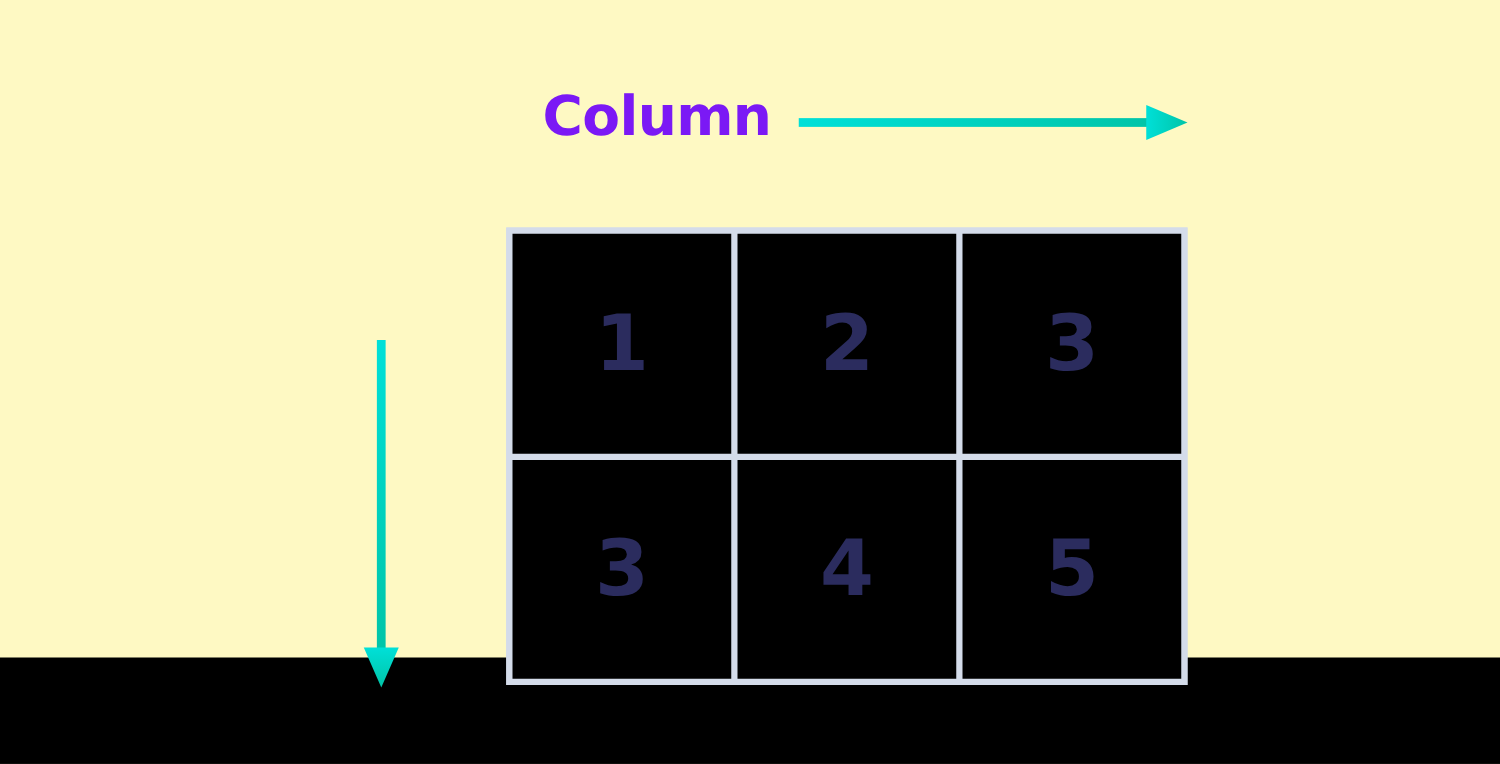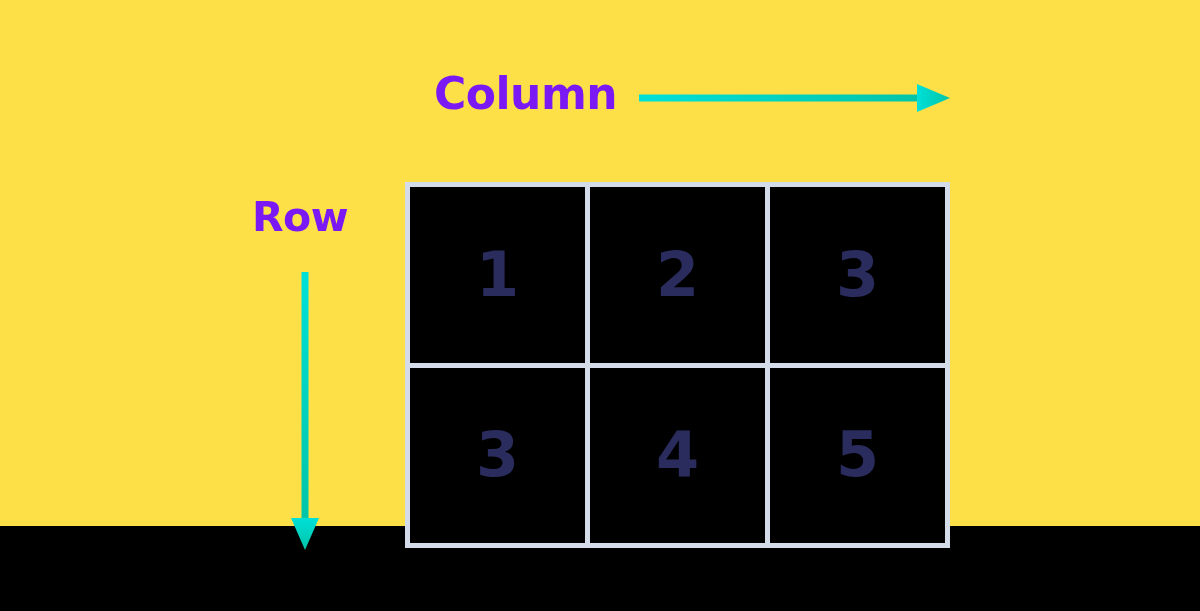--- a/index.html
+++ b/index.html
@@ -11,21 +11,21 @@
   body {
     width: 1200px;
     height: 611px;
     overflow: hidden;
     font-family: "DejaVu Sans", "Liberation Sans", sans-serif;
   }
   #stage {
     position: relative;
     width: 1200px;
     height: 526px;
-    background: #fde047;
+    background: #fef9c3;
   }
 
   
   .axis-label {
     position: absolute;
     color: #7B19F5;
     font-family: "DejaVu Sans", "Liberation Sans", sans-serif;
     font-weight: bold;
     letter-spacing: -0.5px;
     white-space: nowrap;
@@ -103,21 +103,20 @@
     <defs>
       <linearGradient id="gradH" x1="0" y1="0" x2="1" y2="0">
         <stop offset="0%" stop-color="#00E0D8"></stop>
         <stop offset="100%" stop-color="#00C4A7"></stop>
       </linearGradient>
     </defs>
     <rect x="0" y="14.5" width="285" height="7" fill="url(#gradH)"></rect>
     <polygon points="278,4 311,18 278,32" fill="url(#gradH)"></polygon>
   </svg>
 
-  <div class="axis-label" id="row-label">Row</div>
 
   <svg class="arrow-svg" id="row-arrow" viewBox="0 0 36 280">
     <defs>
       <linearGradient id="gradV" x1="0" y1="0" x2="0" y2="1">
         <stop offset="0%" stop-color="#00E0D8"></stop>
         <stop offset="100%" stop-color="#00C4A7"></stop>
       </linearGradient>
     </defs>
     <rect x="14.5" y="0" width="7" height="252" fill="url(#gradV)"></rect>
     <polygon points="4,246 32,246 18,278" fill="url(#gradV)"></polygon>

